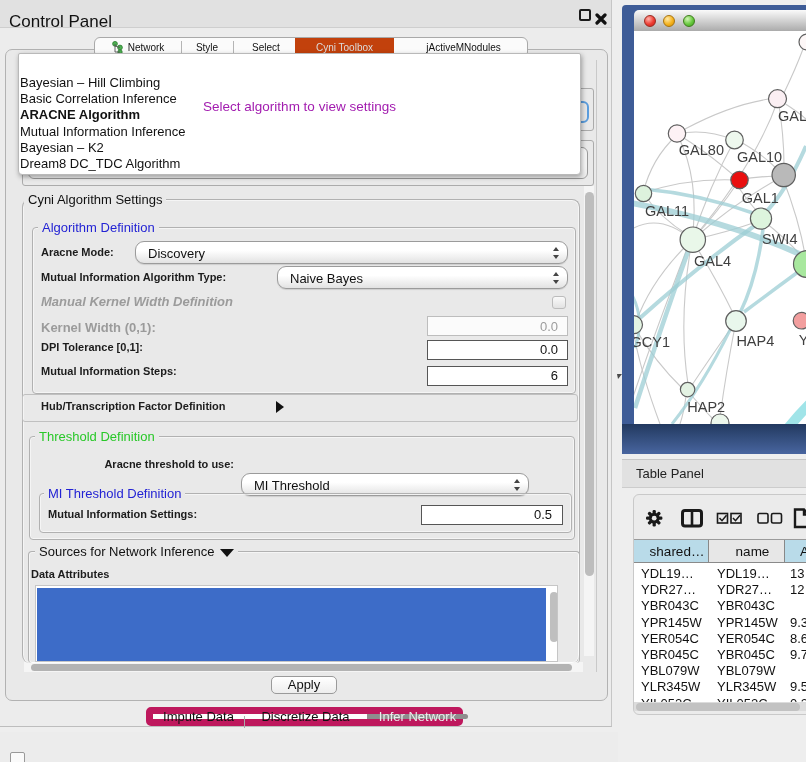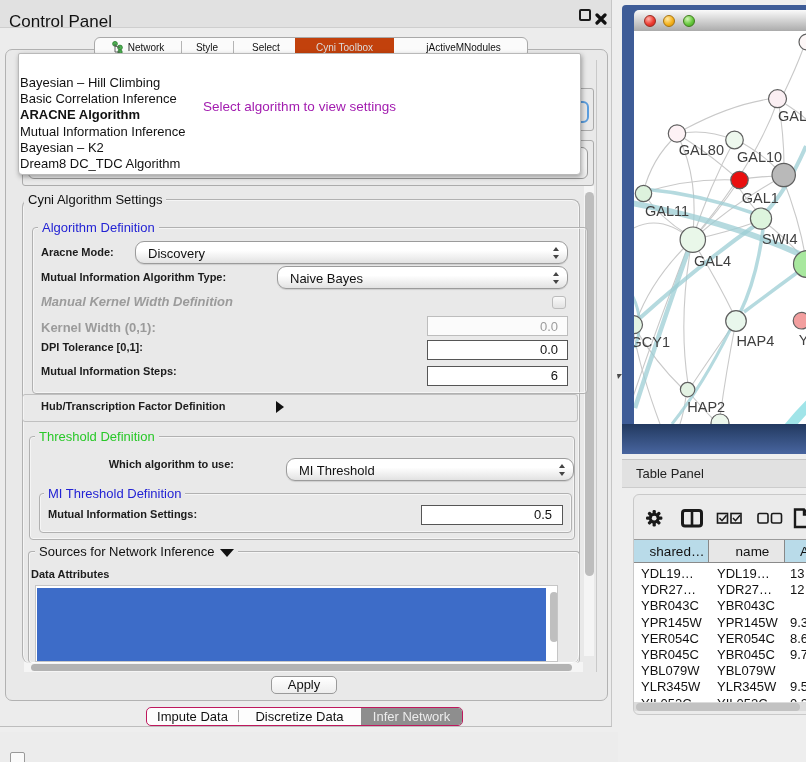--- a/index.html
+++ b/index.html
@@ -56,21 +56,21 @@
 <div class="abs" style="left:596px;top:60px;width:1px;height:612px;background:#c9c9c9;"></div>
 <div class="abs" style="left:584px;top:186px;width:10px;height:470px;background:#f5f5f5;"></div>
 <div class="abs" style="left:585px;top:192px;width:9px;height:384px;background:#bdbdbd;border-radius:4.5px;"></div>
 <div class="abs" style="left:24px;top:662px;width:559px;height:10px;background:#f5f5f5;"></div>
 <div class="abs" style="left:31px;top:664px;width:541px;height:7px;background:#b3b3b3;border-radius:3.5px;"></div>
 
 <div class="grp" style="left:22px;top:199px;width:556px;height:463px;border-radius:8px;border-bottom:none;">
   <div class="gtit" style="left:1px;color:#111;">Cyni Algorithm Settings</div>
 </div>
 
-<div class="grp" style="left:32px;top:227px;width:542px;height:165px;padding-left:12px;">
+<div class="grp" style="left:32px;top:227px;width:542px;height:165px;">
   <div class="gtit" style="left:5px;color:#2323d4;">Algorithm Definition</div>
 </div>
 <div class="abs lbl" style="left:41px;top:246px;">Aracne Mode:</div>
 <div class="combo" style="left:135px;top:241px;width:431px;height:21px;">
     <span class="ct">Discovery</span>
     <span class="spin"></span>
   </div>
 <div class="abs lbl" style="left:41px;top:271px;">Mutual Information Algorithm Type:</div>
 <div class="combo" style="left:277px;top:266px;width:289px;height:21px;">
     <span class="ct">Naive Bayes</span>
@@ -85,22 +85,22 @@
 <div class="abs lbl" style="left:41px;top:365px;">Mutual Information Steps:</div>
 <div class="tfield" style="left:427px;top:366px;width:141px;height:20px;line-height:18px;padding-right:9px;box-sizing:border-box;">6</div>
 
 <div class="abs" style="left:22px;top:394px;width:556px;height:28px;border:1px solid #c0c0c0;border-radius:3px;box-sizing:border-box;"></div>
 <div class="abs lbl" style="left:41px;top:400px;">Hub/Transcription Factor Definition</div>
 <div class="abs" style="left:276px;top:401px;width:0;height:0;border-top:6px solid transparent;border-bottom:6px solid transparent;border-left:8px solid #111;"></div>
 
 <div class="grp" style="left:29px;top:436px;width:544px;height:102px;">
   <div class="gtit" style="left:5px;color:#28c828;">Threshold Definition</div>
 </div>
-<div class="abs lbl" style="left:60px;top:458px;width:174px;text-align:right;">Which algorithm to use:</div>
-<div class="combo" style="left:241px;top:458px;width:286px;height:21px;margin-left:45px;">
+<div class="abs lbl" style="left:60px;top:458px;width:174px;text-align:right;">Aracne threshold to use:</div>
+<div class="combo" style="left:241px;top:473px;width:286px;height:21px;">
     <span class="ct">MI Threshold</span>
     <span class="spin"></span>
   </div>
 
 <div class="grp" style="left:39px;top:493px;width:531px;height:38px;">
   <div class="gtit" style="left:4px;color:#2323d4;">MI Threshold Definition</div>
 </div>
 <div class="abs lbl" style="left:48px;top:508px;">Mutual Information Settings:</div>
 <div class="tfield" style="left:421px;top:505px;width:142px;height:20px;line-height:18px;padding-right:10px;box-sizing:border-box;">0.5</div>
 
@@ -109,21 +109,21 @@
 </div>
 <div class="abs lbl" style="left:31px;top:568px;">Data Attributes</div>
 
 <div class="abs" style="left:35px;top:585px;width:523px;height:77px;background:#fff;border:1px solid #c6c6c6;box-sizing:border-box;overflow:hidden;">
   <div class="abs" style="left:1px;top:2px;width:509px;height:80px;background:#3d6cc8;"></div>
   <div class="abs" style="left:514px;top:6px;width:8px;height:50px;background:#bfbfbf;border-radius:4px;"></div>
 </div>
 
 <div class="abs" style="left:271px;top:676px;width:66px;height:18px;background:linear-gradient(#ffffff,#ededed);border:1px solid #9a9a9a;border-radius:5px;box-sizing:border-box;text-align:center;line-height:16px;font-size:13px;color:#111;">Apply</div>
 
-<div class="abs" style="left:146px;top:707px;width:317px;height:19px;background:#fdfdfd;border:1px solid #be185d;border-radius:5px;box-sizing:border-box;padding-left:23px;">
+<div class="abs" style="left:146px;top:707px;width:317px;height:19px;background:#fdfdfd;border:7px solid #be185d;border-radius:5px;box-sizing:border-box;padding-left:23px;">
   <div class="tab" style="left:0;width:91px;font-size:13px;">Impute Data</div>
   <div class="abs" style="left:91px;top:2px;width:1px;height:12px;background:#aaa;"></div>
   <div class="tab" style="left:91px;width:123px;font-size:13px;">Discretize Data</div>
   <div class="tab" style="left:214px;width:101px;font-size:13px;background:#8e8e8e;color:#ececec;border-radius:0 4px 4px 0;">Infer Network</div>
 </div>
 
 <div class="abs" style="left:18px;top:53px;width:563px;height:122px;background:#ffffff;border:1px solid #b9b9b9;border-radius:2px 2px 4px 4px;box-shadow:1px 2px 5px rgba(0,0,0,0.35);box-sizing:border-box;">
   <div class="abs" style="left:0;top:5px;width:100%;text-align:center;font-size:13.5px;color:#a21caf;margin-top:40px;">Select algorithm to view settings</div>
   <div class="abs" style="left:1px;top:21px;font-size:13px;color:#111;line-height:16.2px;">Bayesian – Hill Climbing<br>Basic Correlation Inference<br><b>ARACNE Algorithm</b><br>Mutual Information Inference<br>Bayesian – K2<br>Dream8 DC_TDC Algorithm</div>
 </div>

